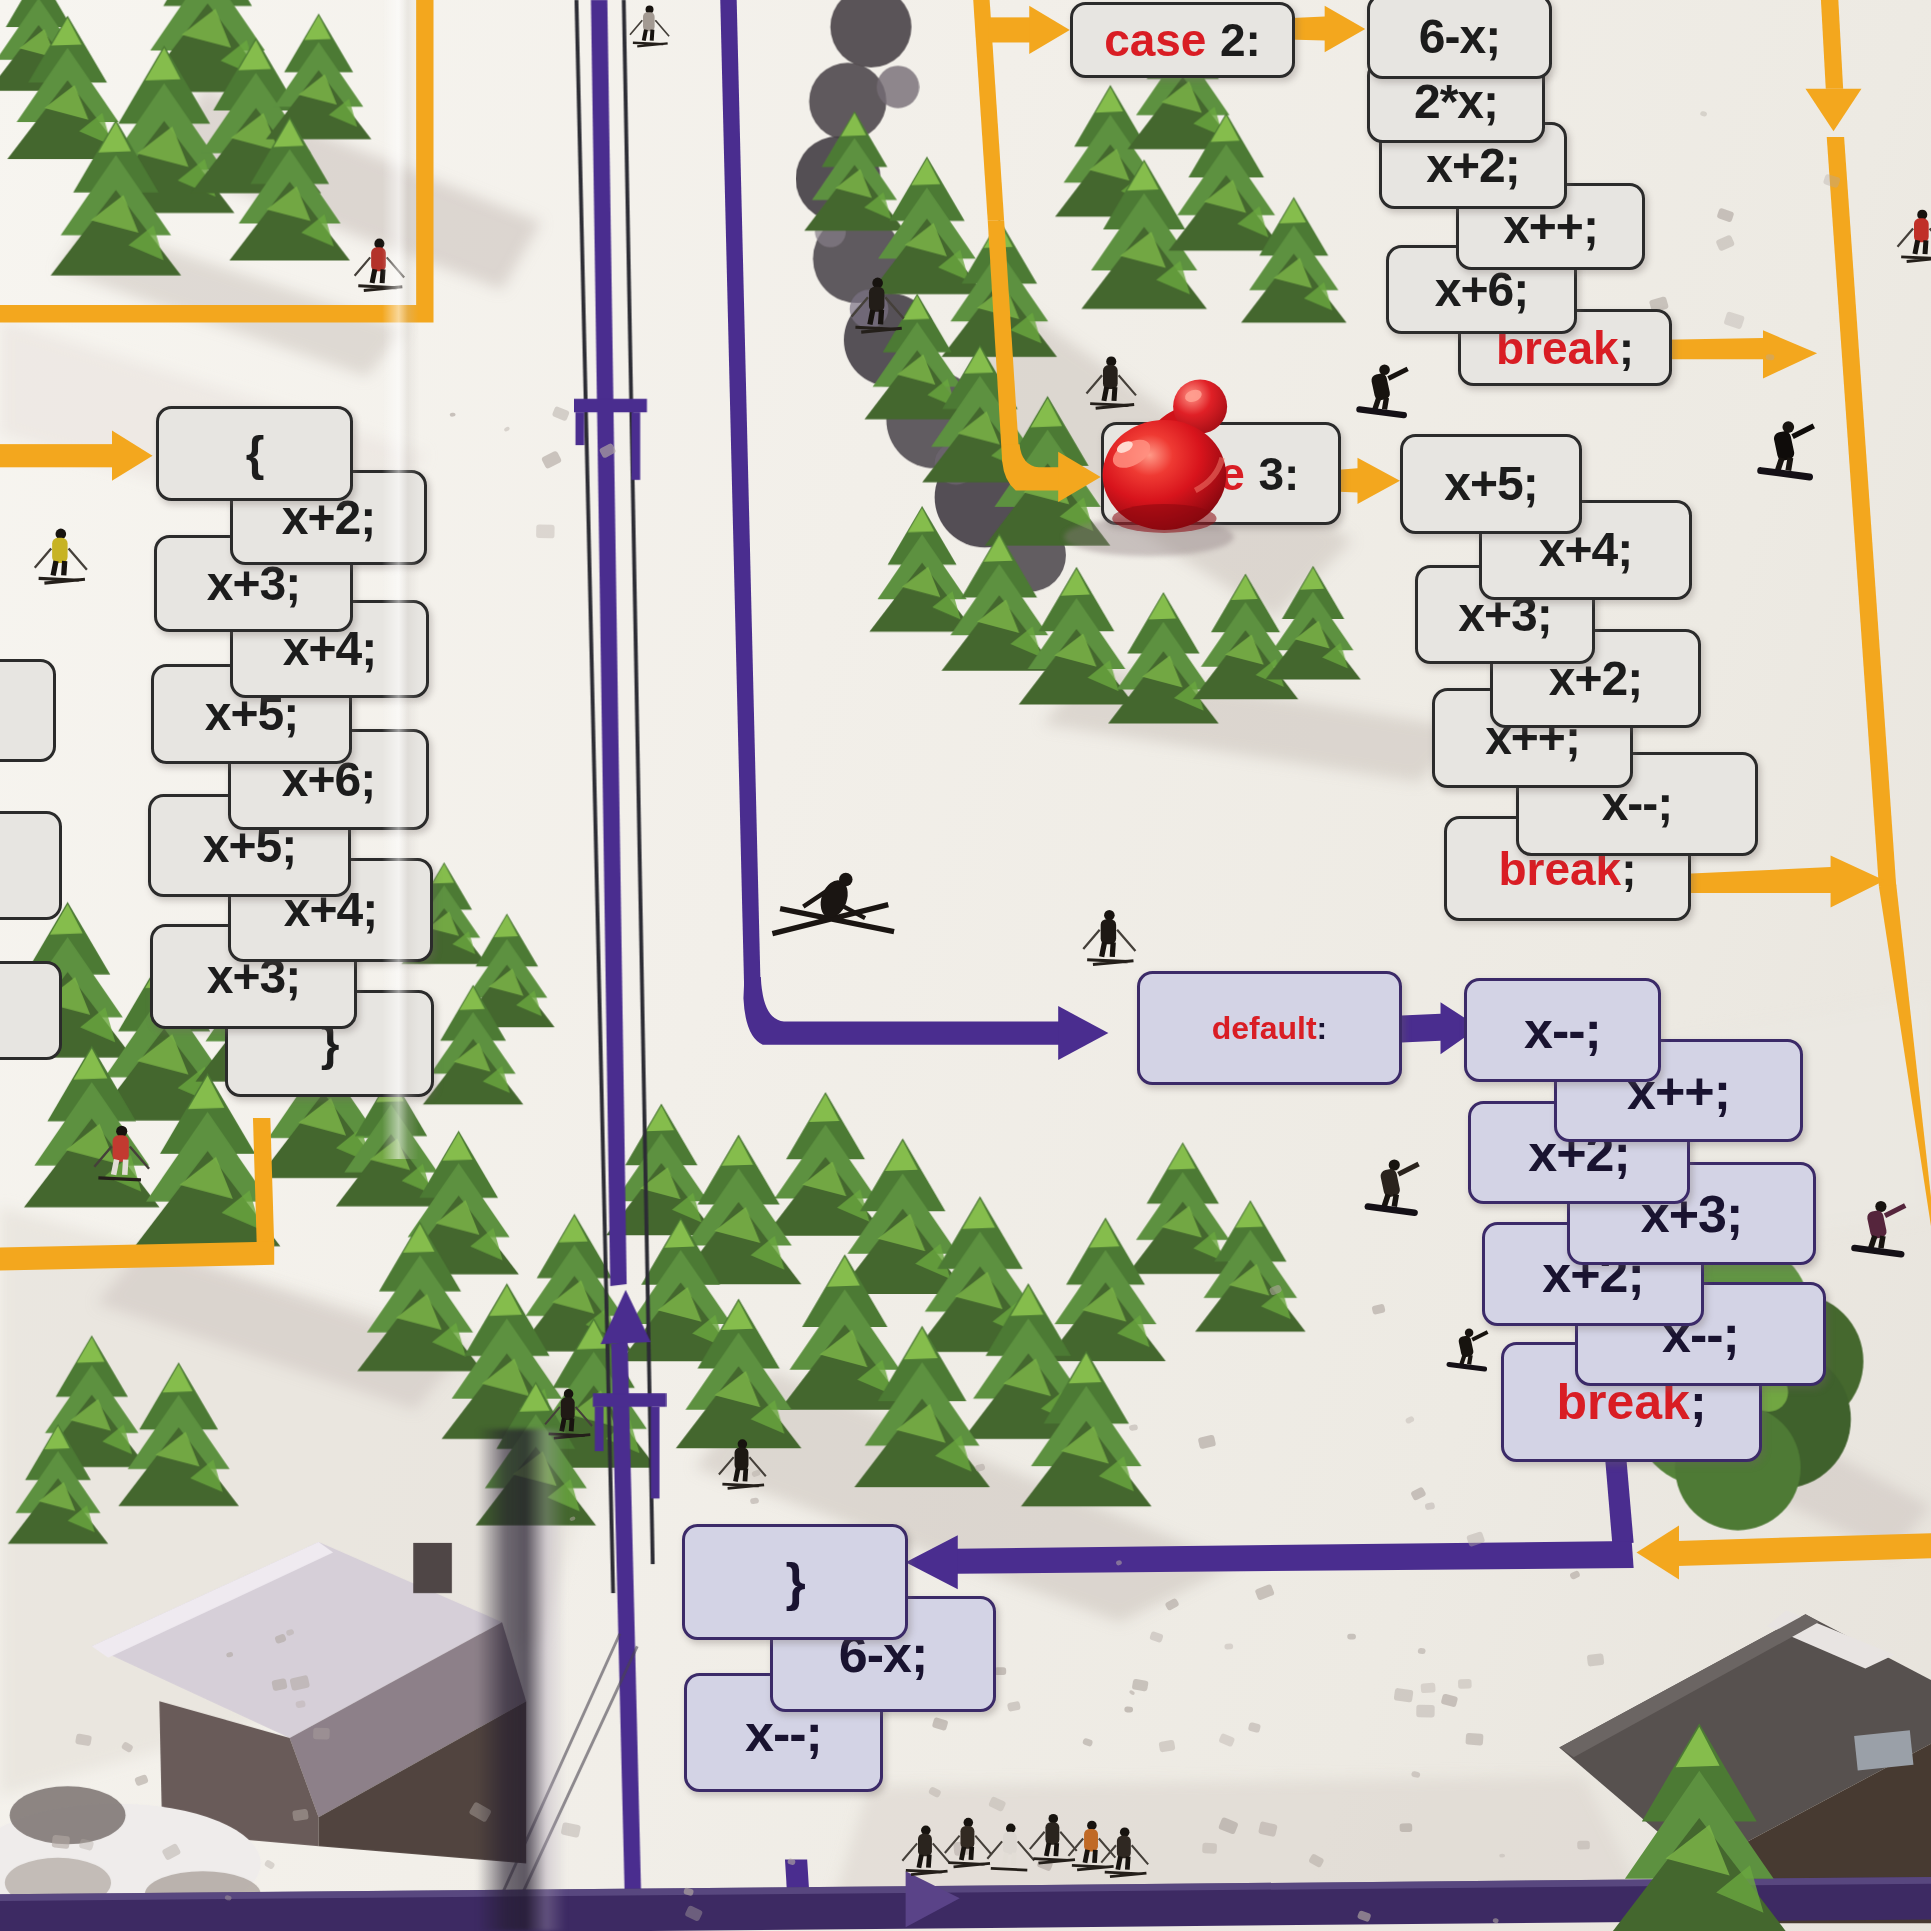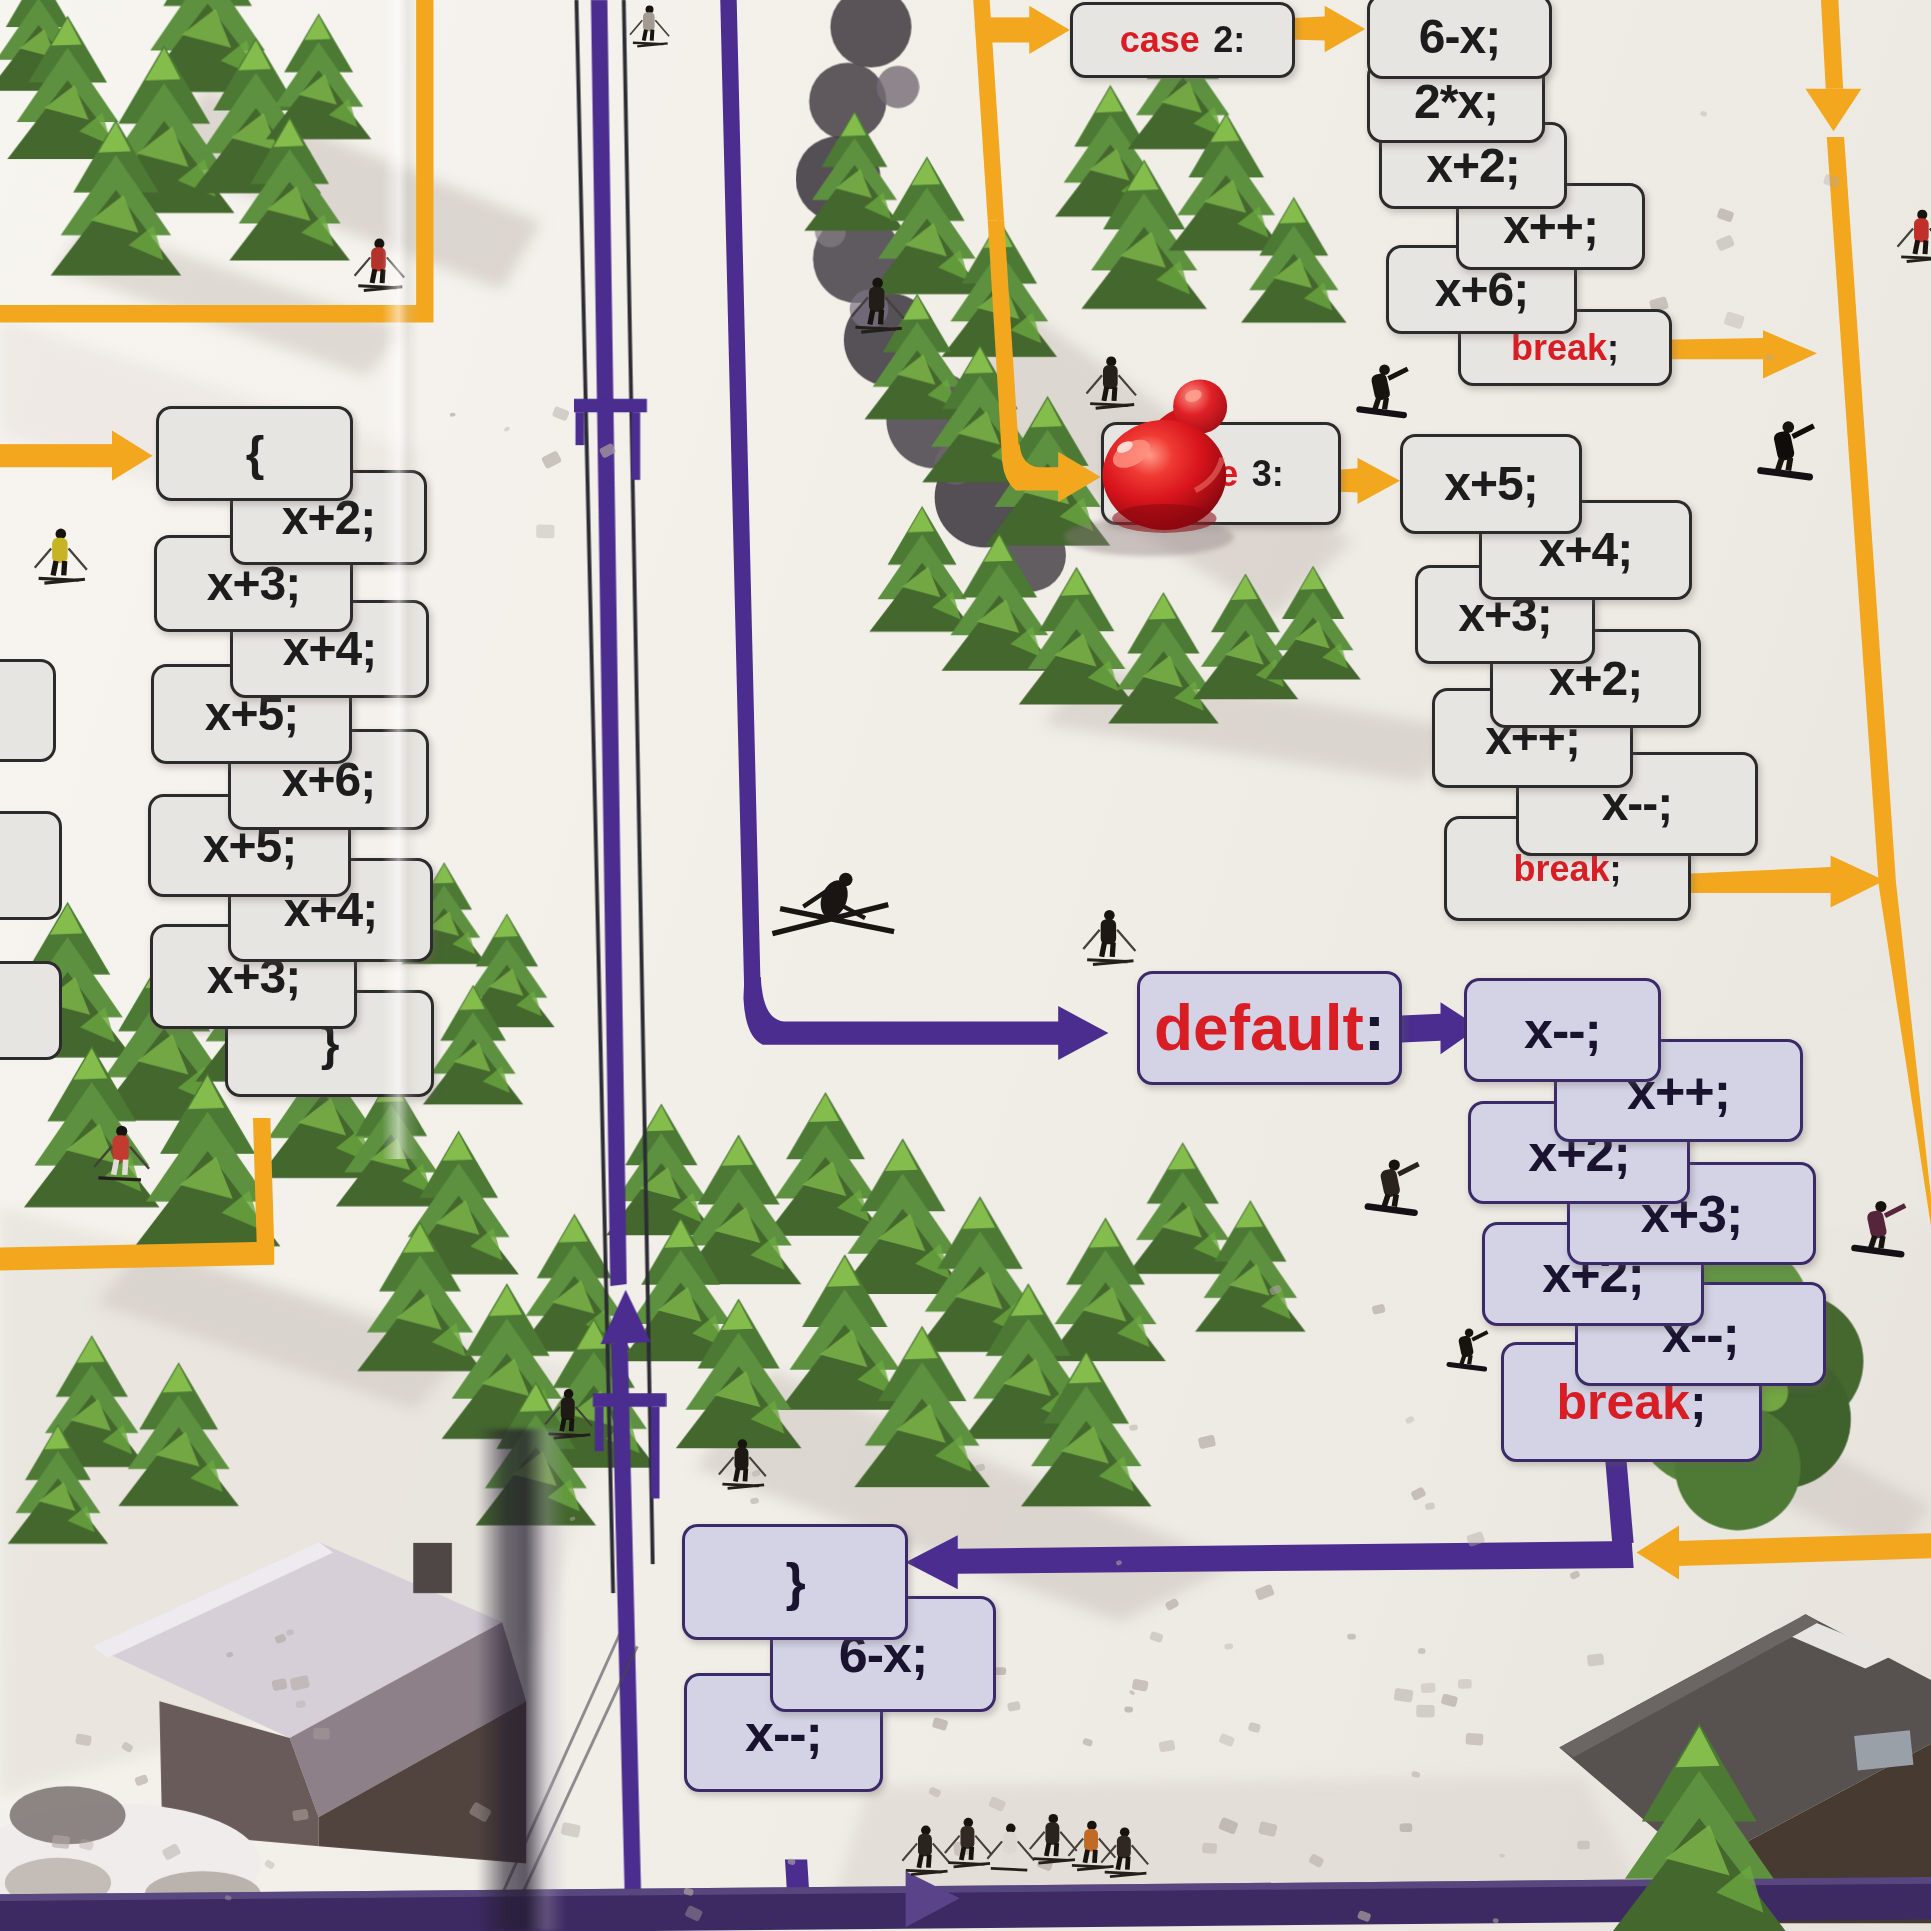--- a/index.html
+++ b/index.html
@@ -9,21 +9,21 @@
   .lay{position:absolute;left:0;top:0;width:1931px;height:1931px;}
   #scene{z-index:1}
   #boxes{z-index:2}
   #pawnlay{z-index:5;pointer-events:none}
   .crease{position:absolute;z-index:4;pointer-events:none}
   .cbox{position:absolute;display:flex;align-items:center;justify-content:center;
     line-height:1;font-weight:800;letter-spacing:-1px;border-radius:15.4px;
     box-shadow:2.9px 3.9px 6.8px rgba(110,100,95,.30);}
   .gbox{background:#e7e5e1;border:3.9px solid #2b2b2b;color:#1c1c1c;font-size:48px;}
   .pbox{background:#d3d3e5;border:3.9px solid #3b2a68;color:#191330;font-size:52px;}
-  .hdr{font-size:36px;letter-spacing:0;}
+  .hdr{font-size:46px;letter-spacing:0;}
   .kw{color:#d91d24;}
   .kw.sp{margin-right:13.5px;}
   .cut{box-shadow:none;}
 </style>
 </head>
 <body>
 
 <div id="board">
 
   <svg id="scene" class="lay" viewBox="0 0 2000 2000">
@@ -452,21 +452,21 @@
     <div class="cbox gbox" style="left:1479px;top:500px;width:207px;height:94px;z-index:19">x+4;</div>
     <div class="cbox gbox" style="left:1415px;top:565px;width:174px;height:93px;z-index:18">x+3;</div>
     <div class="cbox gbox" style="left:1490px;top:629px;width:205px;height:93px;z-index:17">x+2;</div>
     <div class="cbox gbox" style="left:1432px;top:688px;width:195px;height:94px;z-index:16">x++;</div>
     <div class="cbox gbox" style="left:1516px;top:752px;width:236px;height:98px;z-index:15">x--;</div>
     <div class="cbox gbox hdr" style="left:1444px;top:816px;width:241px;height:99px;z-index:14">
       <span class="kw">break</span>
         <span>;</span>
     </div>
 
-    <div class="cbox pbox hdr" style="left:1137px;top:971px;width:259px;height:108px;z-index:21;font-size:64px">
+    <div class="cbox pbox hdr" style="left:1137px;top:971px;width:259px;height:108px;z-index:21;font-size:32px">
       <span class="kw">default</span>
         <span>:</span>
     </div>
     <div class="cbox pbox" style="left:1464px;top:978px;width:191px;height:98px;z-index:20">x--;</div>
     <div class="cbox pbox" style="left:1554px;top:1039px;width:243px;height:97px;z-index:19">x++;</div>
     <div class="cbox pbox" style="left:1468px;top:1101px;width:216px;height:97px;z-index:18">x+2;</div>
     <div class="cbox pbox" style="left:1567px;top:1162px;width:243px;height:97px;z-index:17">x+3;</div>
     <div class="cbox pbox" style="left:1482px;top:1222px;width:216px;height:98px;z-index:16">x+2;</div>
     <div class="cbox pbox" style="left:1575px;top:1282px;width:245px;height:98px;z-index:15">x--;</div>
     <div class="cbox pbox hdr" style="left:1501px;top:1342px;width:255px;height:114px;z-index:14;font-size:50px">

